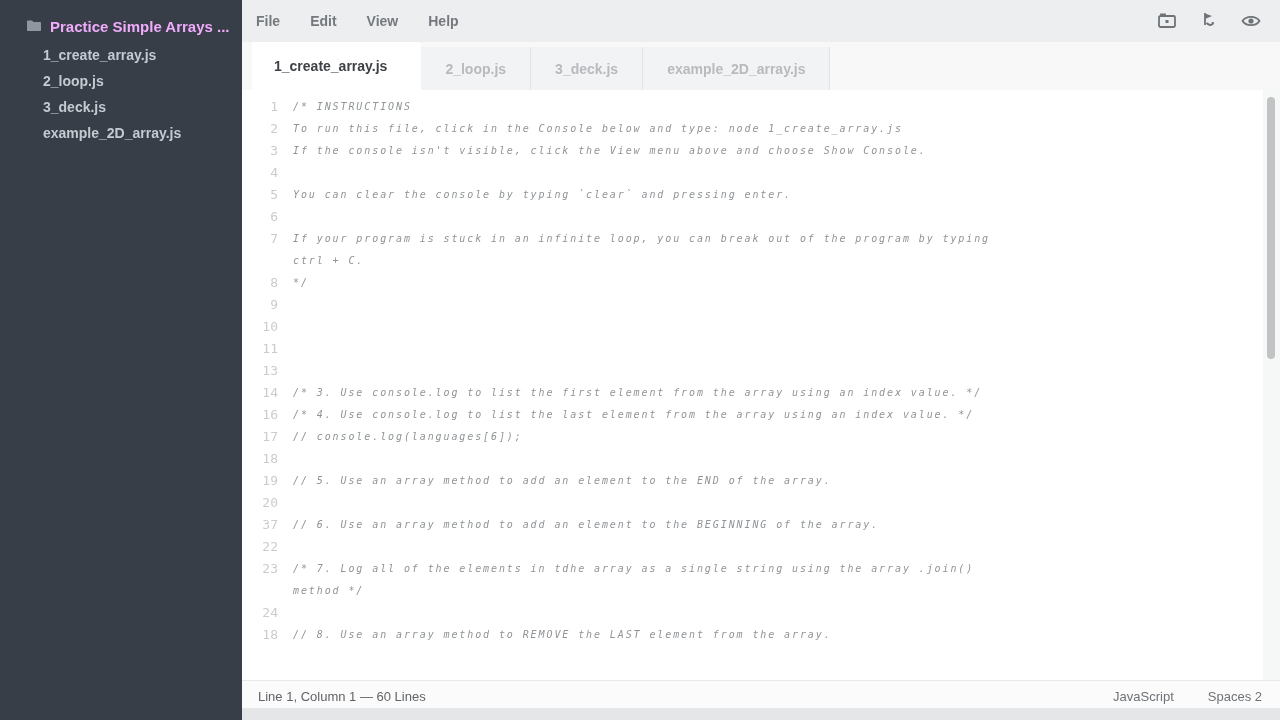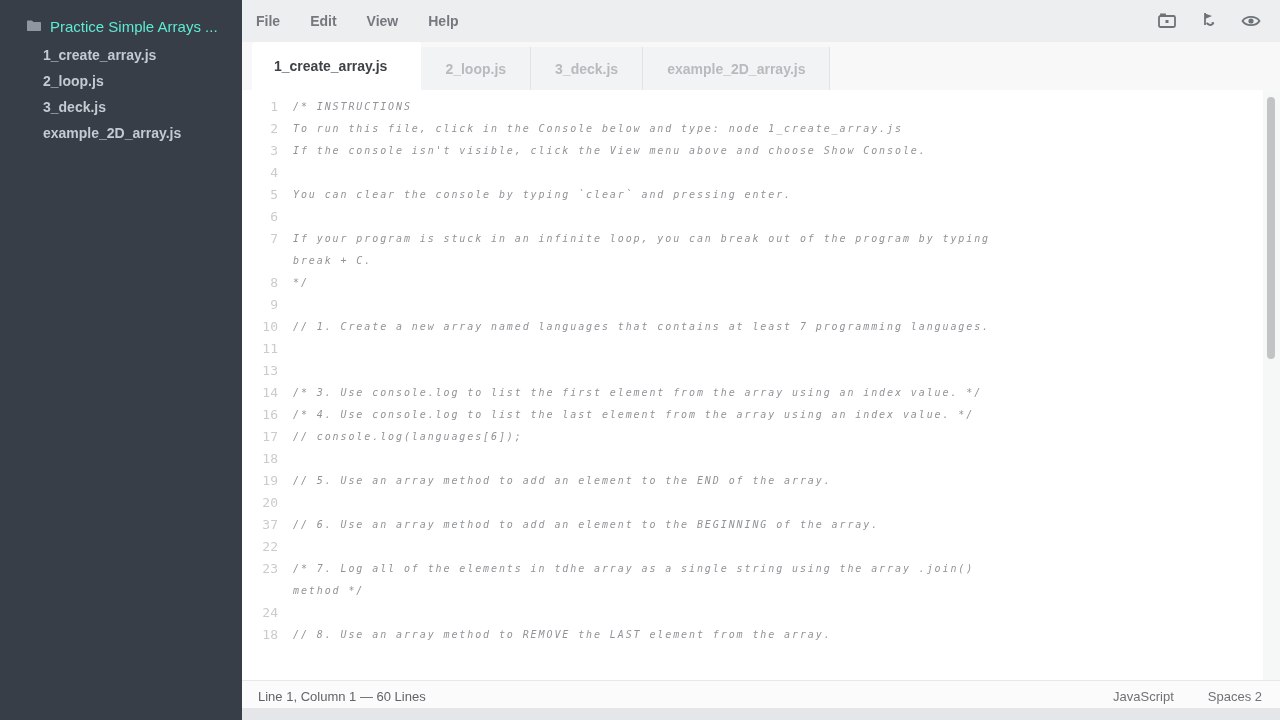--- a/index.html
+++ b/index.html
@@ -16,21 +16,21 @@
     background: #373e47;
     padding-top: 13px;
   }
   .project-row {
     display: flex; align-items: center;
     padding: 0 0 0 26px; height: 26px;
     cursor: pointer;
   }
   .project-row .folder { width: 16px; height: 16px; margin-right: 8px; display: inline-flex; }
   .project-name {
-    color: #5eead4; font-size: 15px; font-weight: normal;
+    color: #f0abfc; font-size: 15px; font-weight: bold;
     white-space: nowrap; overflow: hidden;
   }
   .file-list { margin-top: 3px; }
   .file-item {
     color: #c4cad1; font-size: 14px; font-weight: bold;
     padding-left: 43px; height: 26px; line-height: 26px;
     white-space: nowrap; cursor: pointer;
   }
 
   
@@ -224,36 +224,35 @@
             <span class="ctext"></span>
           </div>
 
           <div class="code-row">
             <span class="lnum">7</span>
             <span class="ctext">If your program is stuck in an infinite loop, you can break out of the program by typing</span>
           </div>
 
           <div class="code-row">
             <span class="lnum"></span>
-            <span class="ctext">break + C.</span>
+            <span class="ctext">ctrl + C.</span>
           </div>
 
           <div class="code-row">
             <span class="lnum">8</span>
             <span class="ctext">*/</span>
           </div>
 
           <div class="code-row">
             <span class="lnum">9</span>
             <span class="ctext"></span>
           </div>
 
           <div class="code-row">
             <span class="lnum">10</span>
-            <span class="ctext">// 1. Create a new array named languages that contains at least 7 programming languages.</span>
           </div>
 
           <div class="code-row">
             <span class="lnum">11</span>
             <span class="ctext"></span>
           </div>
 
 
           <div class="code-row">
             <span class="lnum">13</span>

